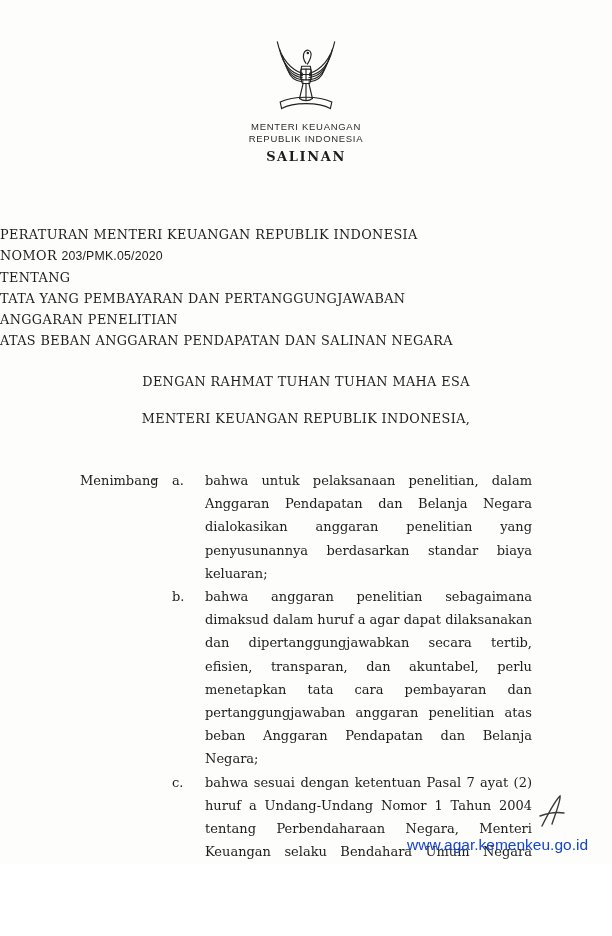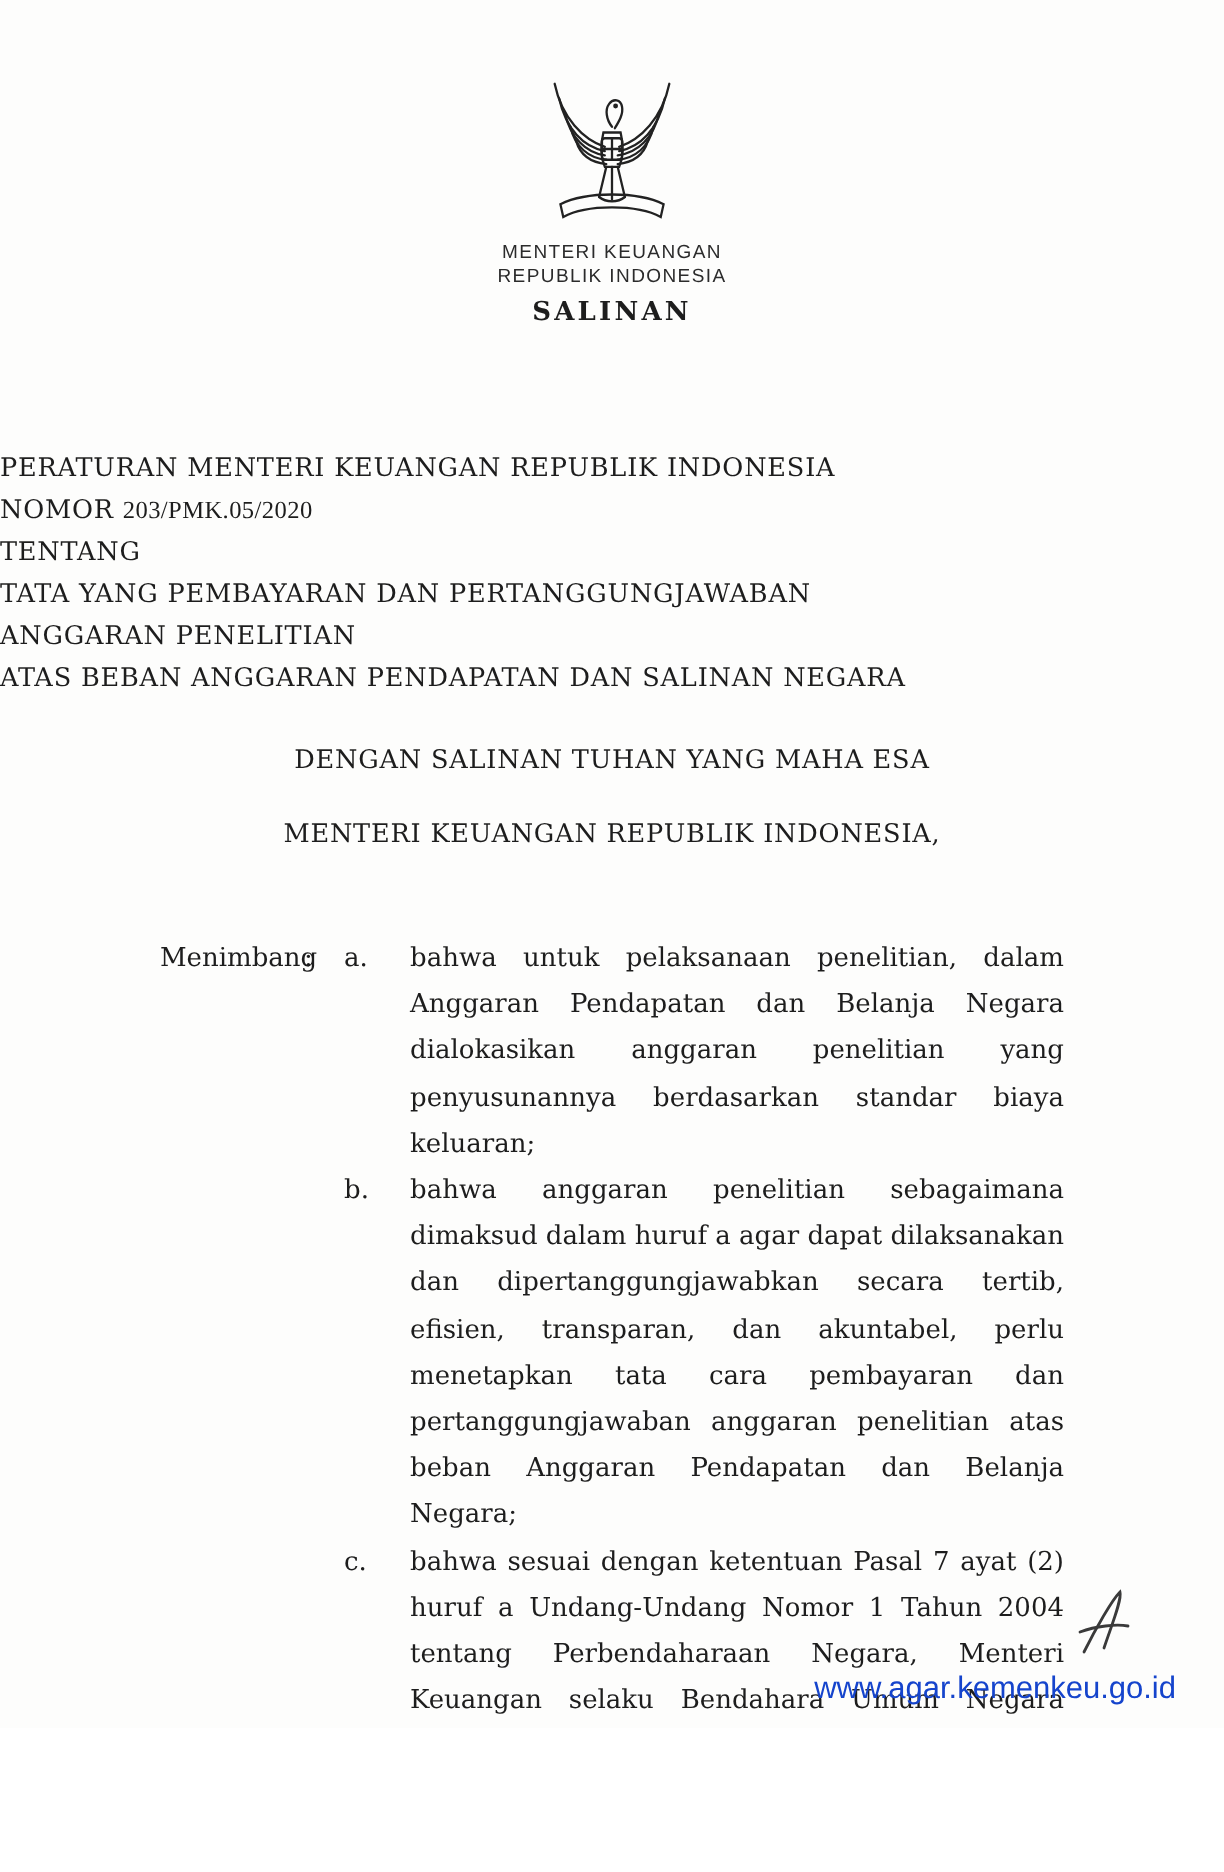--- a/index.html
+++ b/index.html
@@ -37,21 +37,21 @@
   
   .title-block {
     text-align: left;
     margin-top: 60px;
     font-size: 12.8px;
     line-height: 21px;
     letter-spacing: 0.4px;
   }
   .nomor-line { white-space: nowrap; }
   .nomor-value {
-    font-family: Liberation Serif, serif;
+    font-family: Liberation Sans, sans-serif;
     font-size: 12.3px;
     letter-spacing: 0.2px;
   }
   .invocation, .authority {
     text-align: center;
     font-size: 12.8px;
     letter-spacing: 0.4px;
   }
   .invocation { margin-top: 23px; }
   .authority  { margin-top: 22px; }
@@ -137,21 +137,21 @@
     <div class="nomor-line">
       <span>NOMOR</span>
       <span class="nomor-value">203/PMK.05/2020</span>
     </div>
     <div>TENTANG</div>
     <div>TATA YANG PEMBAYARAN DAN PERTANGGUNGJAWABAN</div>
     <div>ANGGARAN PENELITIAN</div>
     <div>ATAS BEBAN ANGGARAN PENDAPATAN DAN SALINAN NEGARA</div>
   </section>
 
-  <div class="invocation">DENGAN SALINAN TUHAN YANG MAHA ESA</div>
+  <div class="invocation">DENGAN RAHMAT TUHAN TUHAN MAHA ESA</div>
   <div class="authority">MENTERI KEUANGAN REPUBLIK INDONESIA,</div>
 
   <section class="considerations">
     <div class="consider-grid">
       <div class="c-label">Menimbang</div>
       <div class="c-colon">:</div>
       <div class="c-letter">a.</div>
       <div class="c-text">bahwa untuk pelaksanaan penelitian, dalam Anggaran Pendapatan dan Belanja Negara dialokasikan anggaran penelitian yang penyusunannya berdasarkan standar biaya keluaran;</div>
 
       <div></div>

